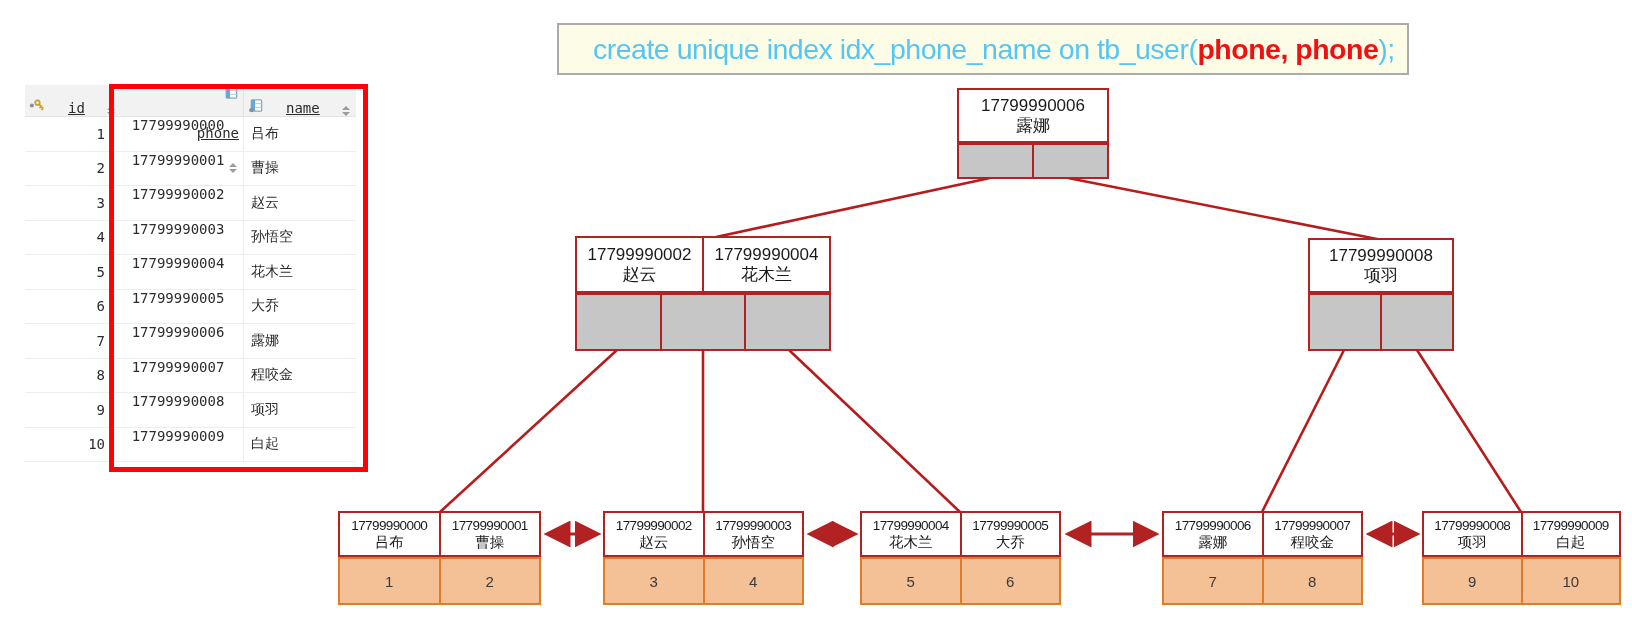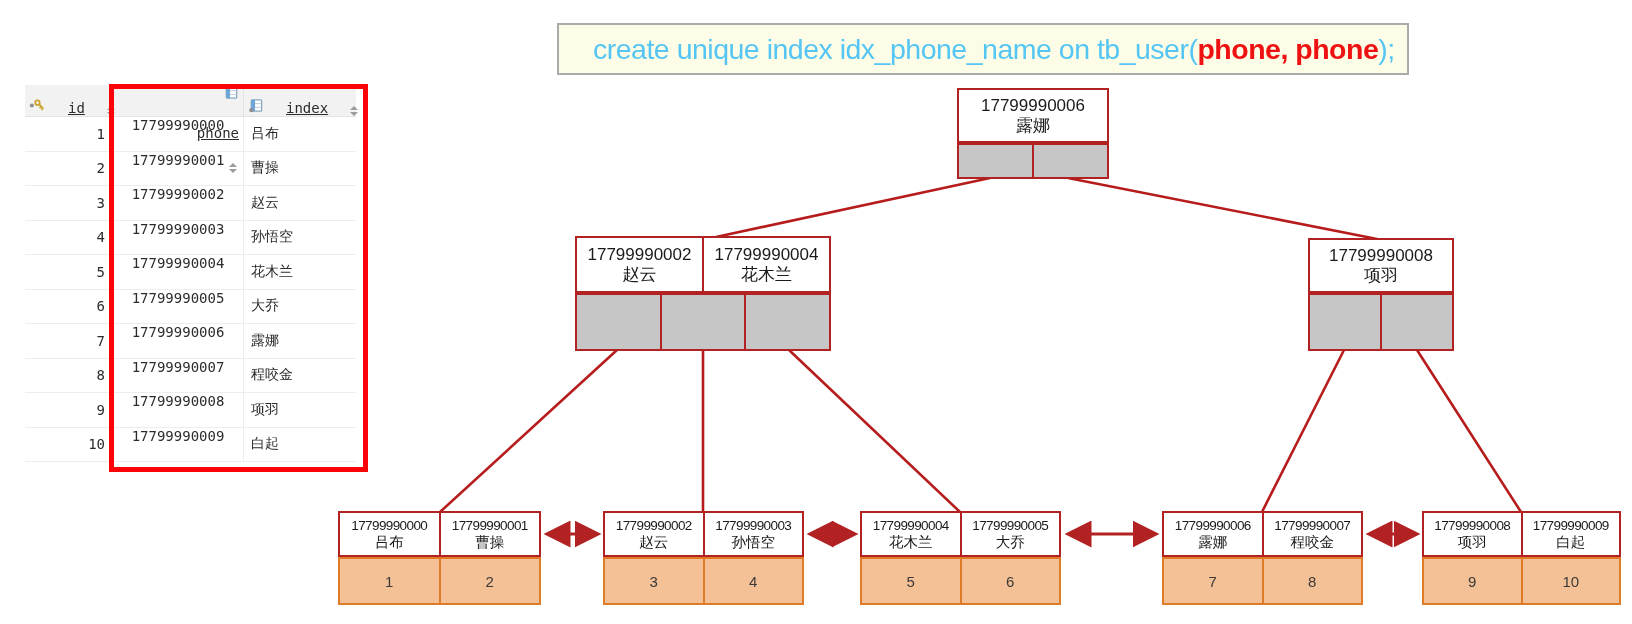--- a/index.html
+++ b/index.html
@@ -121,21 +121,21 @@
       <div class="db-hcell col-name" style="border-right:none;">
         <span>
           <svg width="16" height="15" viewBox="0 0 16 16">
             <rect x="3" y="2" width="11" height="12" rx="1" fill="#ffffff" stroke="#87a7c0" stroke-width="1.4"></rect>
             <rect x="3" y="2" width="4" height="12" fill="#6ba6d8"></rect>
             <line x1="7" y1="6" x2="14" y2="6" stroke="#b9c9d8"></line>
             <line x1="7" y1="10" x2="14" y2="10" stroke="#b9c9d8"></line>
             <circle cx="3" cy="13" r="2.3" fill="#8f8f8f"></circle>
           </svg>
         </span>
-        <span class="lbl">index</span>
+        <span class="lbl">name</span>
         <span class="sort">
             <i class="up"></i>
             <i class="dn"></i>
           </span>
       </div>
     </div>
 
     <div class="db-row">
       <div class="db-cell num col-id">1</div>
       <div class="db-cell col-phone">17799990000</div>

